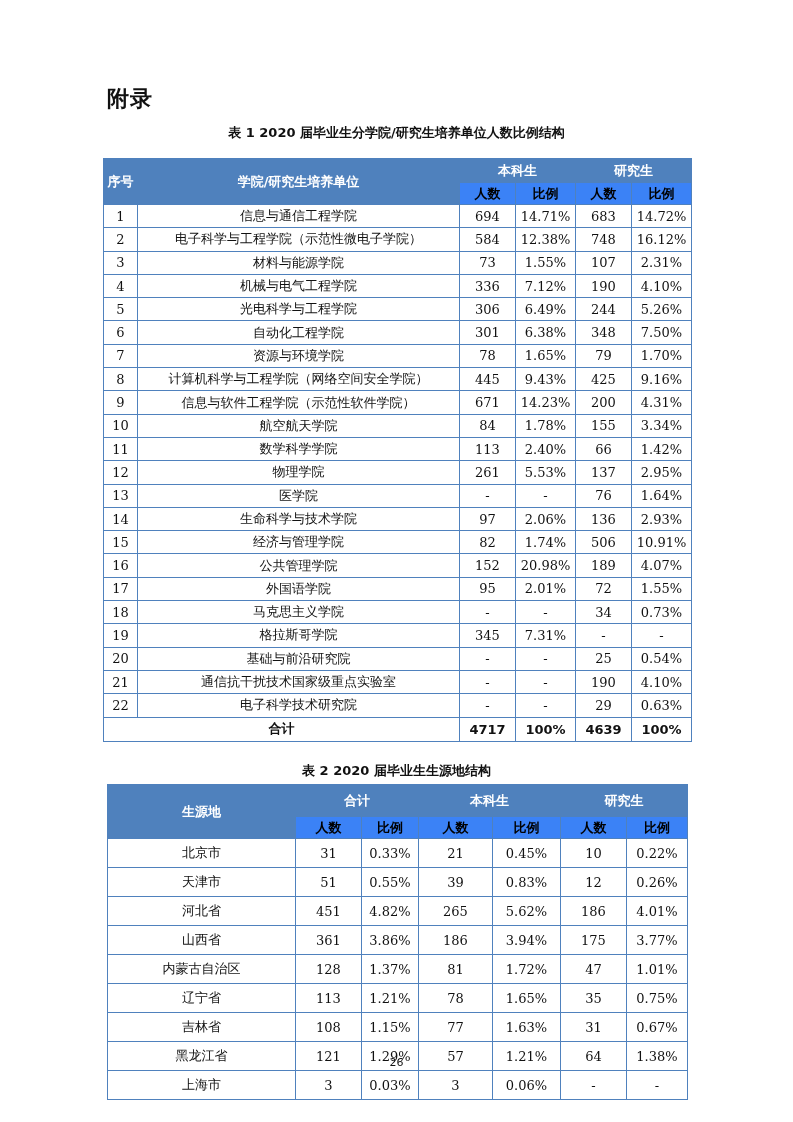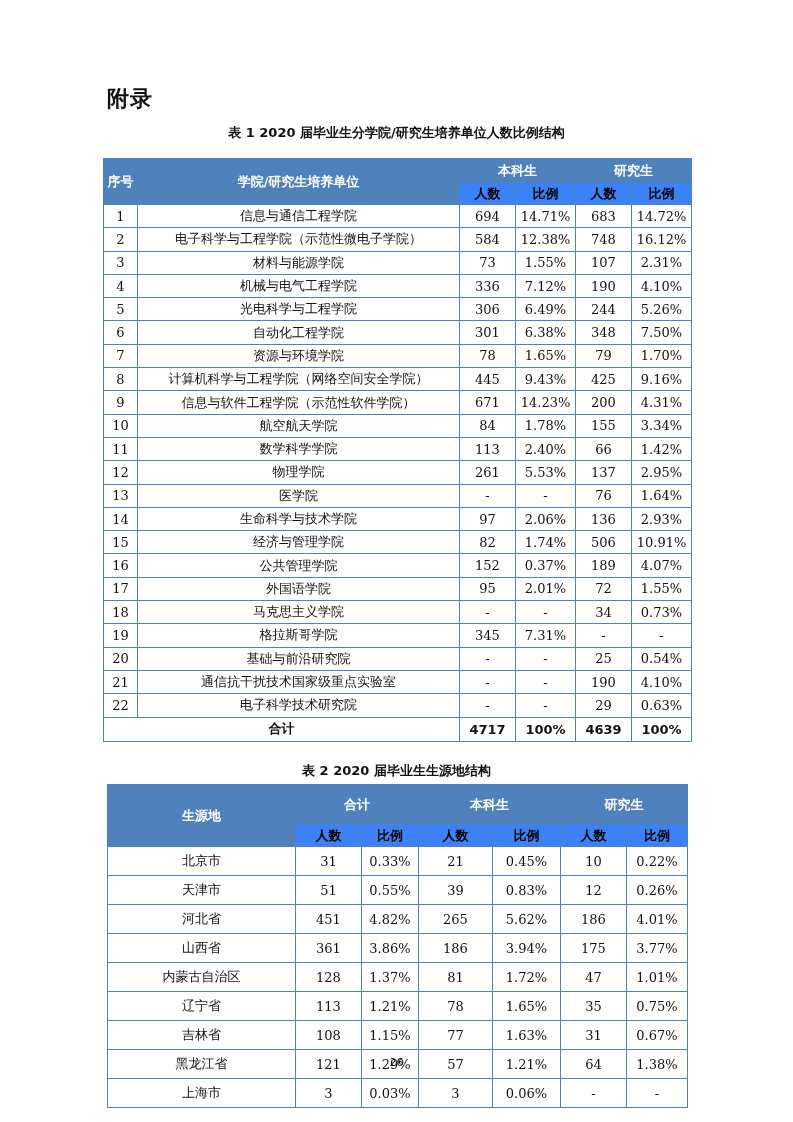--- a/index.html
+++ b/index.html
@@ -11,21 +11,21 @@
          font-family: "DejaVu Sans", "Liberation Sans", sans-serif; }
   table { position: absolute; border-collapse: collapse; table-layout: fixed; }
   td, th { border: 1px solid #4f81bd; text-align: center; padding: 0; font-size: 13px; white-space: nowrap; overflow: hidden; }
   th.hd { background: #4f81bd; color: #fff; font-weight: bold; font-family: "DejaVu Sans", "Liberation Sans", sans-serif; font-size: 13px; }
   th.sub { background: #3b82f6; color: #000; font-weight: bold; font-family: "DejaVu Sans", "Liberation Sans", sans-serif; font-size: 13px; }
   td.total { font-weight: bold; font-family: "DejaVu Sans", "Liberation Sans", sans-serif; }
   #t1 { left: 103px; top: 158px; width: 588px; }
   #t1 tr.h1 { height: 24px; } #t1 tr.h2 { height: 22px; }
   #t1 tbody tr { height: 23.3px; }
   #t2 { left: 107px; top: 784px; width: 580px; }
-  #t2 tr.h1 { height: 40px; } #t2 tr.h2 { height: 22px; }
+  #t2 tr.h1 { height: 32px; } #t2 tr.h2 { height: 22px; }
   #t2 tbody tr { height: 29px; }
   .page-number { position: absolute; left: 0; width: 793px; top: 1056px; text-align: center; font-size: 11px;
          font-family: "DejaVu Sans", "Liberation Sans", sans-serif; }
 </style>
 </head>
 <body>
 
 <div class="appendix-title">附录</div>
 
 <div class="caption" style="top:124px;">表 1 2020 届毕业生分学院/研究生培养单位人数比例结构</div>
@@ -171,21 +171,21 @@
         <td>经济与管理学院</td>
         <td>82</td>
         <td>1.74%</td>
         <td>506</td>
         <td>10.91%</td>
       </tr>
       <tr>
         <td>16</td>
         <td>公共管理学院</td>
         <td>152</td>
-        <td>0.37%</td>
+        <td>20.98%</td>
         <td>189</td>
         <td>4.07%</td>
       </tr>
       <tr>
         <td>17</td>
         <td>外国语学院</td>
         <td>95</td>
         <td>2.01%</td>
         <td>72</td>
         <td>1.55%</td>

